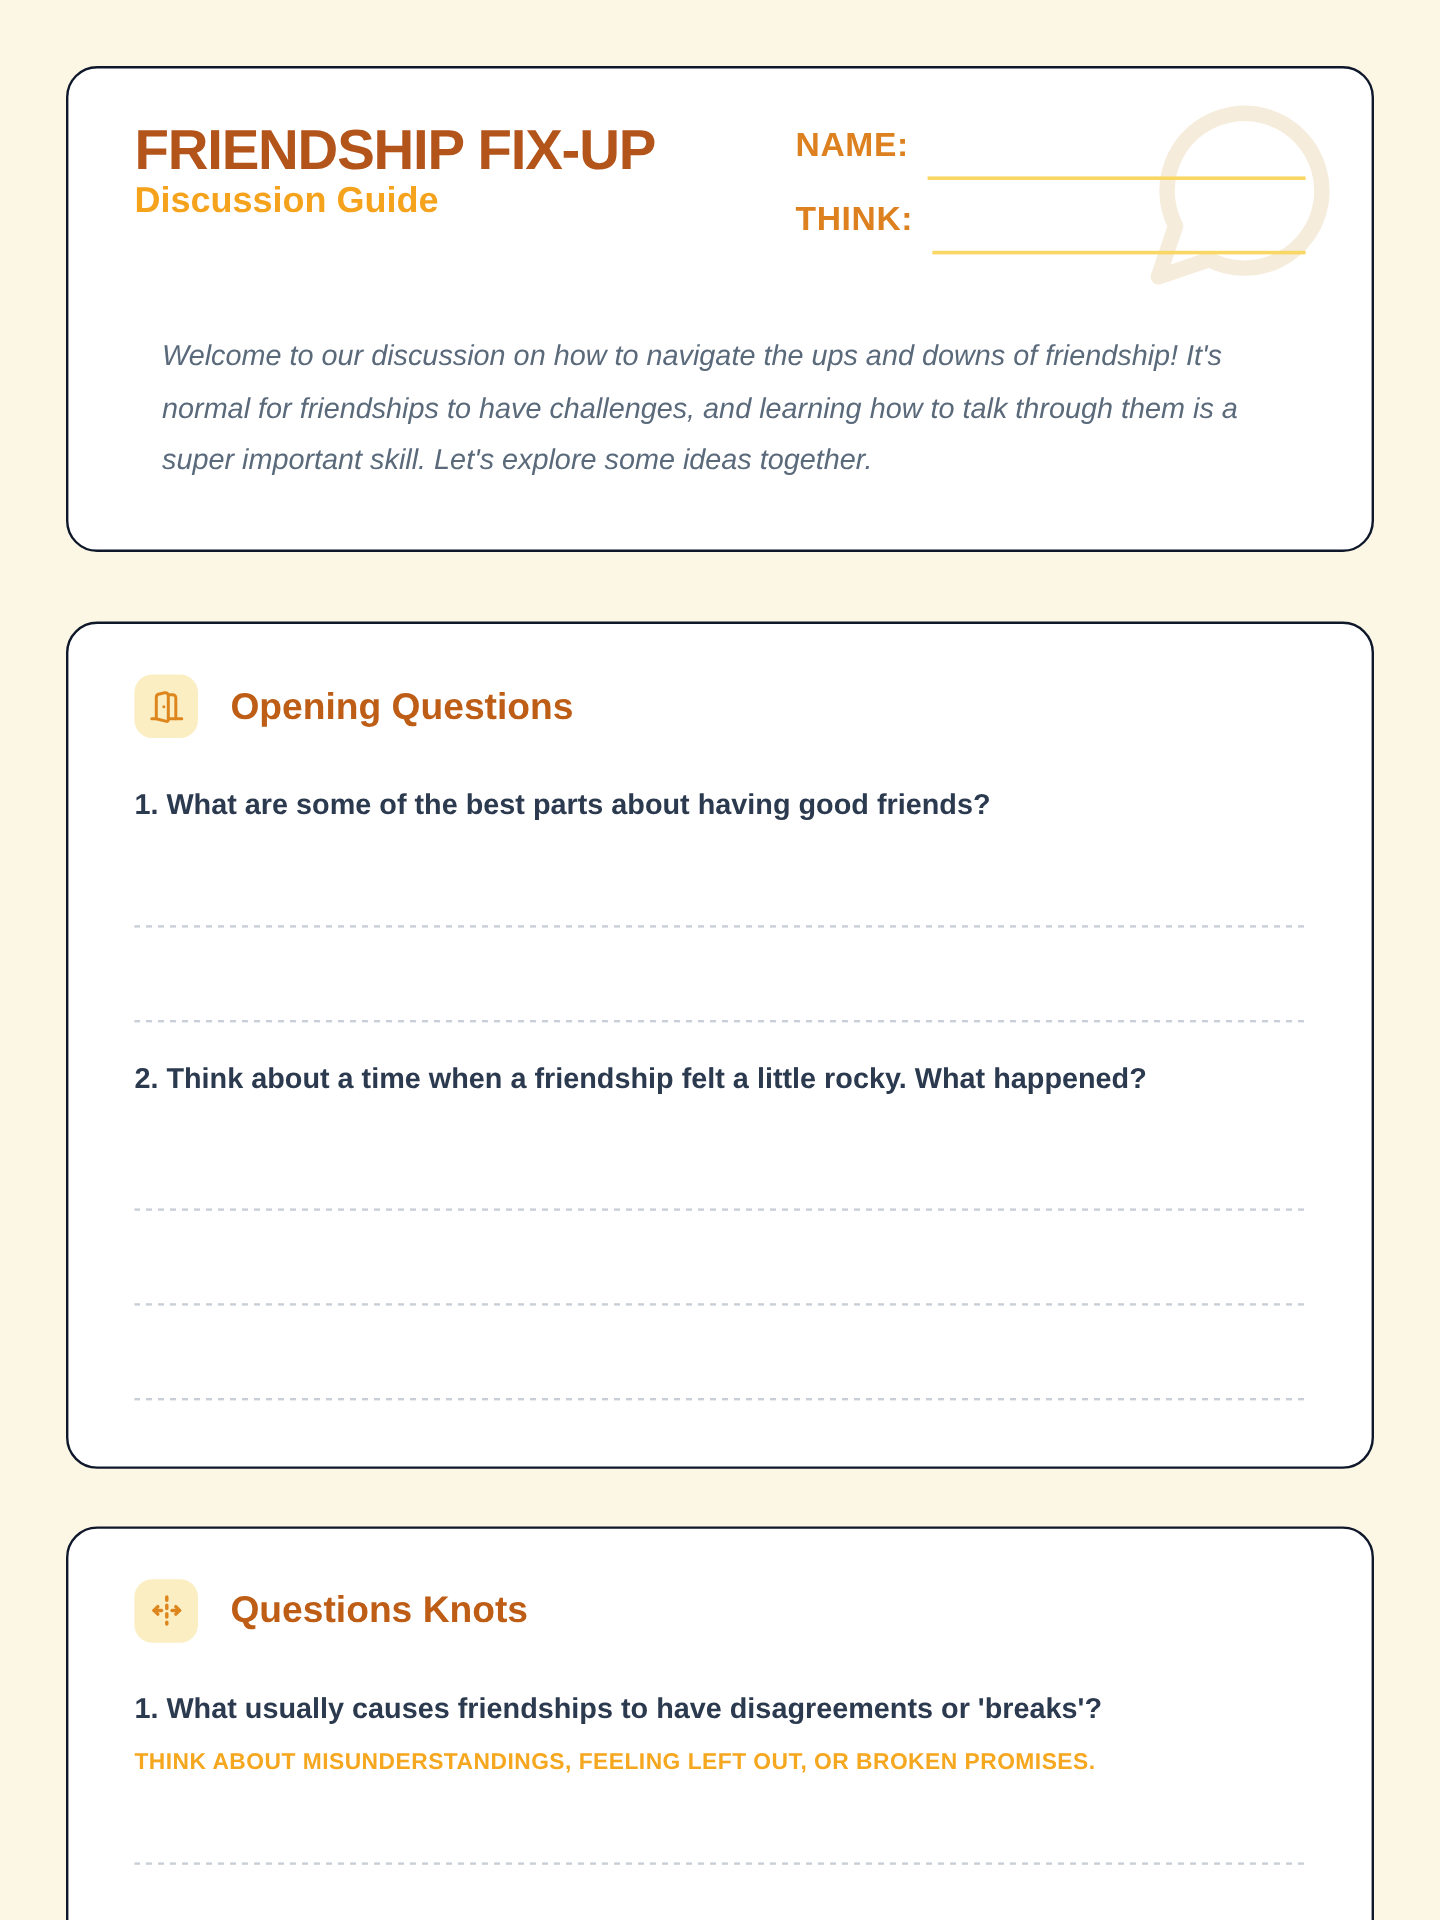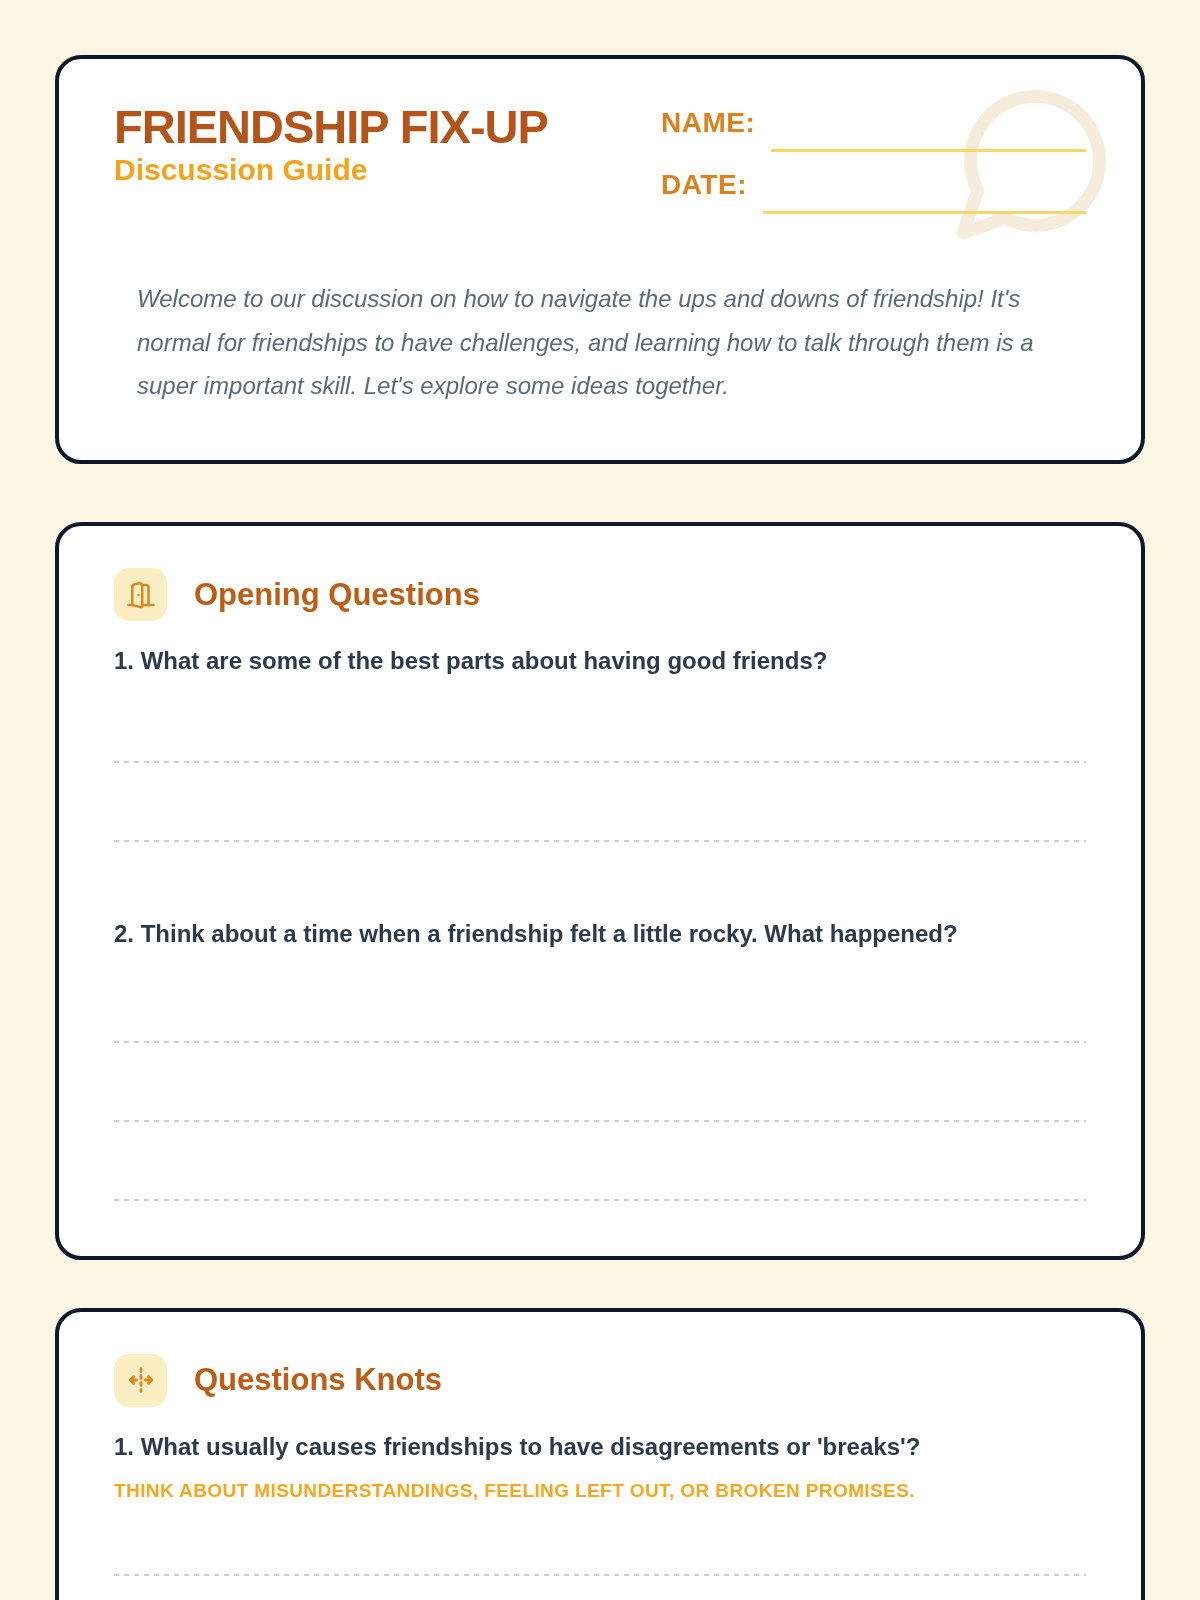--- a/index.html
+++ b/index.html
@@ -4,21 +4,21 @@
 <style>
   * { margin: 0; padding: 0; box-sizing: border-box; }
   html, body { width: 1200px; height: 1600px; overflow: hidden; }
   body {
     background: #FCF7E4;
     font-family: "Liberation Sans", sans-serif;
     padding: 55px;
   }
   .card {
     background: #FFFFFF;
-    border: 4px solid #0f172a;
+    border: 2px solid #0f172a;
     border-radius: 26px;
     padding: 42px 55px 55px 55px;
     position: relative;
   }
   
   .header-card { padding-bottom: 52px; }
   .header-top { display: flex; align-items: flex-start; position: relative; z-index: 1; }
   .title-block { flex: 1; }
   .doc-title {
     font-size: 47px;
@@ -81,22 +81,22 @@
     justify-content: center;
     flex: none;
   }
   .icon-badge svg { width: 30px; height: 30px; }
   .section-title {
     font-size: 31px;
     font-weight: 800;
     color: #BE5D15;
     margin-left: 27px;
   }
-  .question-block { margin-top: 24px; }
-  .question-block.second { margin-top: 76px; }
+  .question-block { margin-top: 40px; }
+  .question-block.second { margin-top: 32px; }
   .question-text {
     font-size: 24px;
     font-weight: 700;
     color: #2C3A4F;
     line-height: 1.35;
   }
   .question-hint {
     margin-top: 17px;
     font-size: 19px;
     font-weight: 700;
@@ -124,21 +124,21 @@
     <div class="title-block">
       <div class="doc-title">FRIENDSHIP FIX-UP</div>
       <div class="doc-subtitle">Discussion Guide</div>
     </div>
     <div class="fields-block">
       <div class="field-row">
         <span class="field-label">NAME:</span>
         <span class="field-line"></span>
       </div>
       <div class="field-row">
-        <span class="field-label">DATE:</span>
+        <span class="field-label">THINK:</span>
         <span class="field-line"></span>
       </div>
     </div>
   </div>
 
   <p class="intro-text">Welcome to our discussion on how to navigate the ups and downs of friendship! It's normal for friendships to have challenges, and learning how to talk through them is a super important skill. Let's explore some ideas together.</p>
 </div>
 
 <div class="card section-card">
   <div class="section-header">

